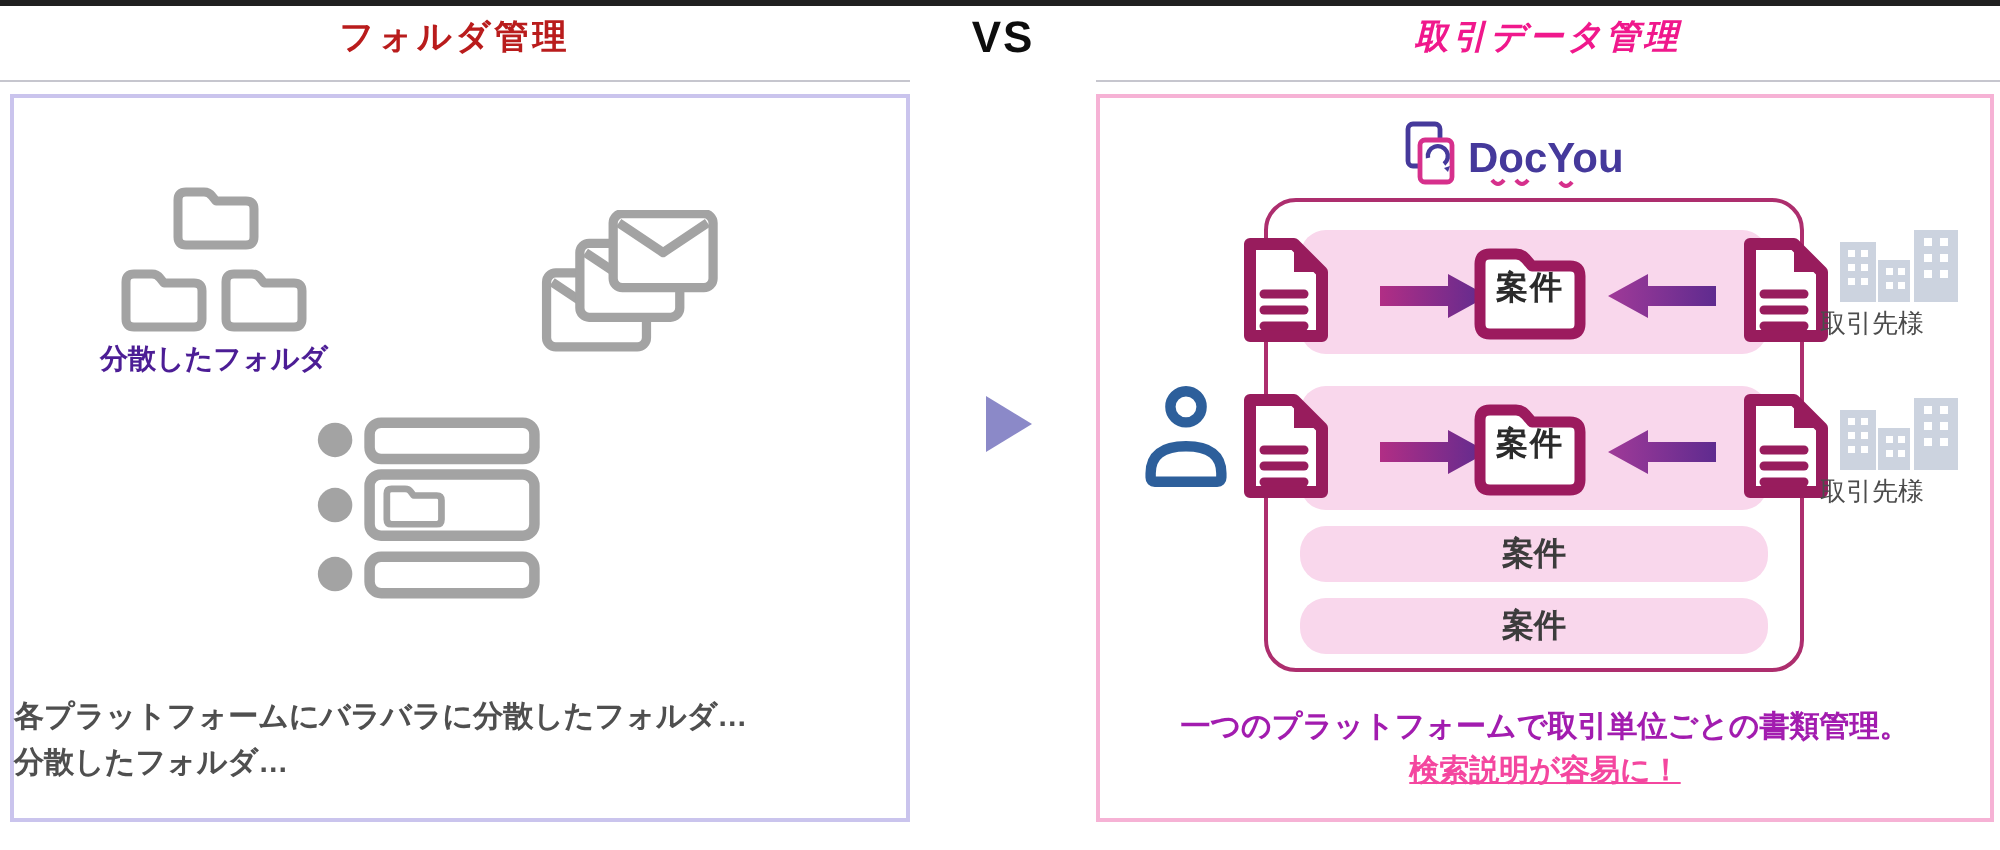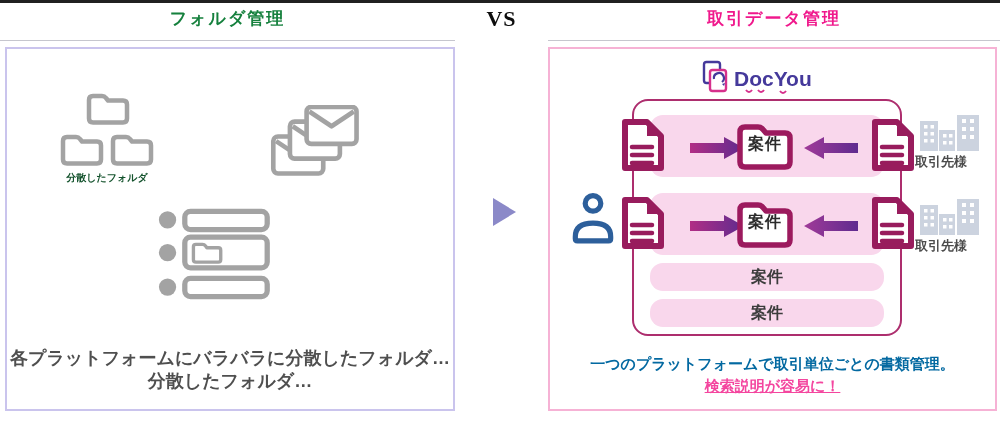--- a/index.html
+++ b/index.html
@@ -1,54 +1,54 @@
 <!DOCTYPE html>
 <html><head>
 <meta charset="utf-8">
 <style>
   * { margin:0; padding:0; box-sizing:border-box; }
   body { width:1000px; height:425px; background:#ffffff; font-family:"Liberation Sans","DejaVu Sans",sans-serif; overflow:hidden; }
   .canvas { position:relative; width:1000px; height:425px; background:#ffffff; }
   .topbar { position:absolute; left:0; top:0; width:1000px; height:3px; background:#202020; }
 
   .panel-title { position:absolute; top:7px; text-align:center; font-size:17px; font-weight:bold; letter-spacing:2px; }
-  .title-left { left:0; width:455px; color:#15803d; }
-  .title-vs { left:455px; width:93px; top:6px; color:#0d0d0d; font-size:22px; letter-spacing:1px;font-family:Liberation Serif, serif; }
-  .title-right { left:548px; width:452px; color:#f0188c; }
+  .title-left { left:0; width:455px; color:#b91c1c; }
+  .title-vs { left:455px; width:93px; top:6px; color:#0d0d0d; font-size:22px; letter-spacing:1px; }
+  .title-right { left:548px; width:452px; color:#f0188c;font-style:italic; }
   .divider { position:absolute; top:40px; height:1px; background:#c6c6ce; }
   .div-left { left:0; width:455px; }
   .div-right { left:548px; width:452px; }
 
   .box { position:absolute; top:47px; height:364px; background:#ffffff; }
   .box-left { left:5px; width:450px; border:2px solid #cac4ed; }
   .box-right { left:548px; width:449px; border:2px solid #f6b2d5;padding-left:28px; }
 
   .abs { position:absolute; }
-  .icon-label { position:absolute; text-align:center; font-size:10px; font-weight:bold; color:#14532d; }
-  .caption { position:absolute; left:0; width:100%; text-align:center; font-size:18px; font-weight:bold; color:#4f4f4f; line-height:23px; }
+  .icon-label { position:absolute; text-align:center; font-size:14px; font-weight:bold; color:#4c1d95; }
+  .caption { position:absolute; left:0; width:100%; text-align:left; font-size:15px; font-weight:bold; color:#4f4f4f; line-height:23px; }
 
   .vs-triangle { position:absolute; left:493px; top:198px; width:0; height:0;
     border-top:14px solid transparent; border-bottom:14px solid transparent; border-left:23px solid #8b89c8; }
 
   .inner-box { position:absolute; left:82px; top:50px; width:270px; height:237px;
     border:2.5px solid #ad2e6e; border-radius:16px; background:#ffffff; }
   .pink-bar { position:absolute; left:100px; width:234px; background:#f9d7ec; border-radius:13px; }
   .bar-flow { height:62px; }
   .bar-plain { height:28px; display:flex; align-items:center; justify-content:center;
     font-size:16px; font-weight:bold; color:#3c3c3c; }
 
   .case-folder { position:absolute; width:58px; height:56px; }
   .case-folder .case-text { position:absolute; left:0; top:17px; width:100%; text-align:center;
     font-size:16px; font-weight:bold; color:#2b2b2b; letter-spacing:1px; }
 
-  .partner-label { position:absolute; left:349px; width:84px; text-align:center;
-    font-size:13px; font-weight:bold; color:#4c4c4c; }
+  .partner-label { position:absolute; left:360px; width:84px; 
+    font-size:13px; font-weight:normal; color:#4c4c4c; }
 
   .caption-r { position:absolute; left:0; width:100%; text-align:center; font-size:15px; font-weight:bold; line-height:22px; }
-  .caption-r .l1 { color:#0369a1; }
+  .caption-r .l1 { color:#a21caf; }
   .caption-r .l2 { color:#f4469f;text-decoration:underline; }
 
   svg { display:block; }
 </style>
 </head>
 <body>
 
 <svg width="0" height="0" style="position:absolute" aria-hidden="true">
   <defs>
     <linearGradient id="gradR" x1="0%" y1="0%" x2="100%" y2="0%">

